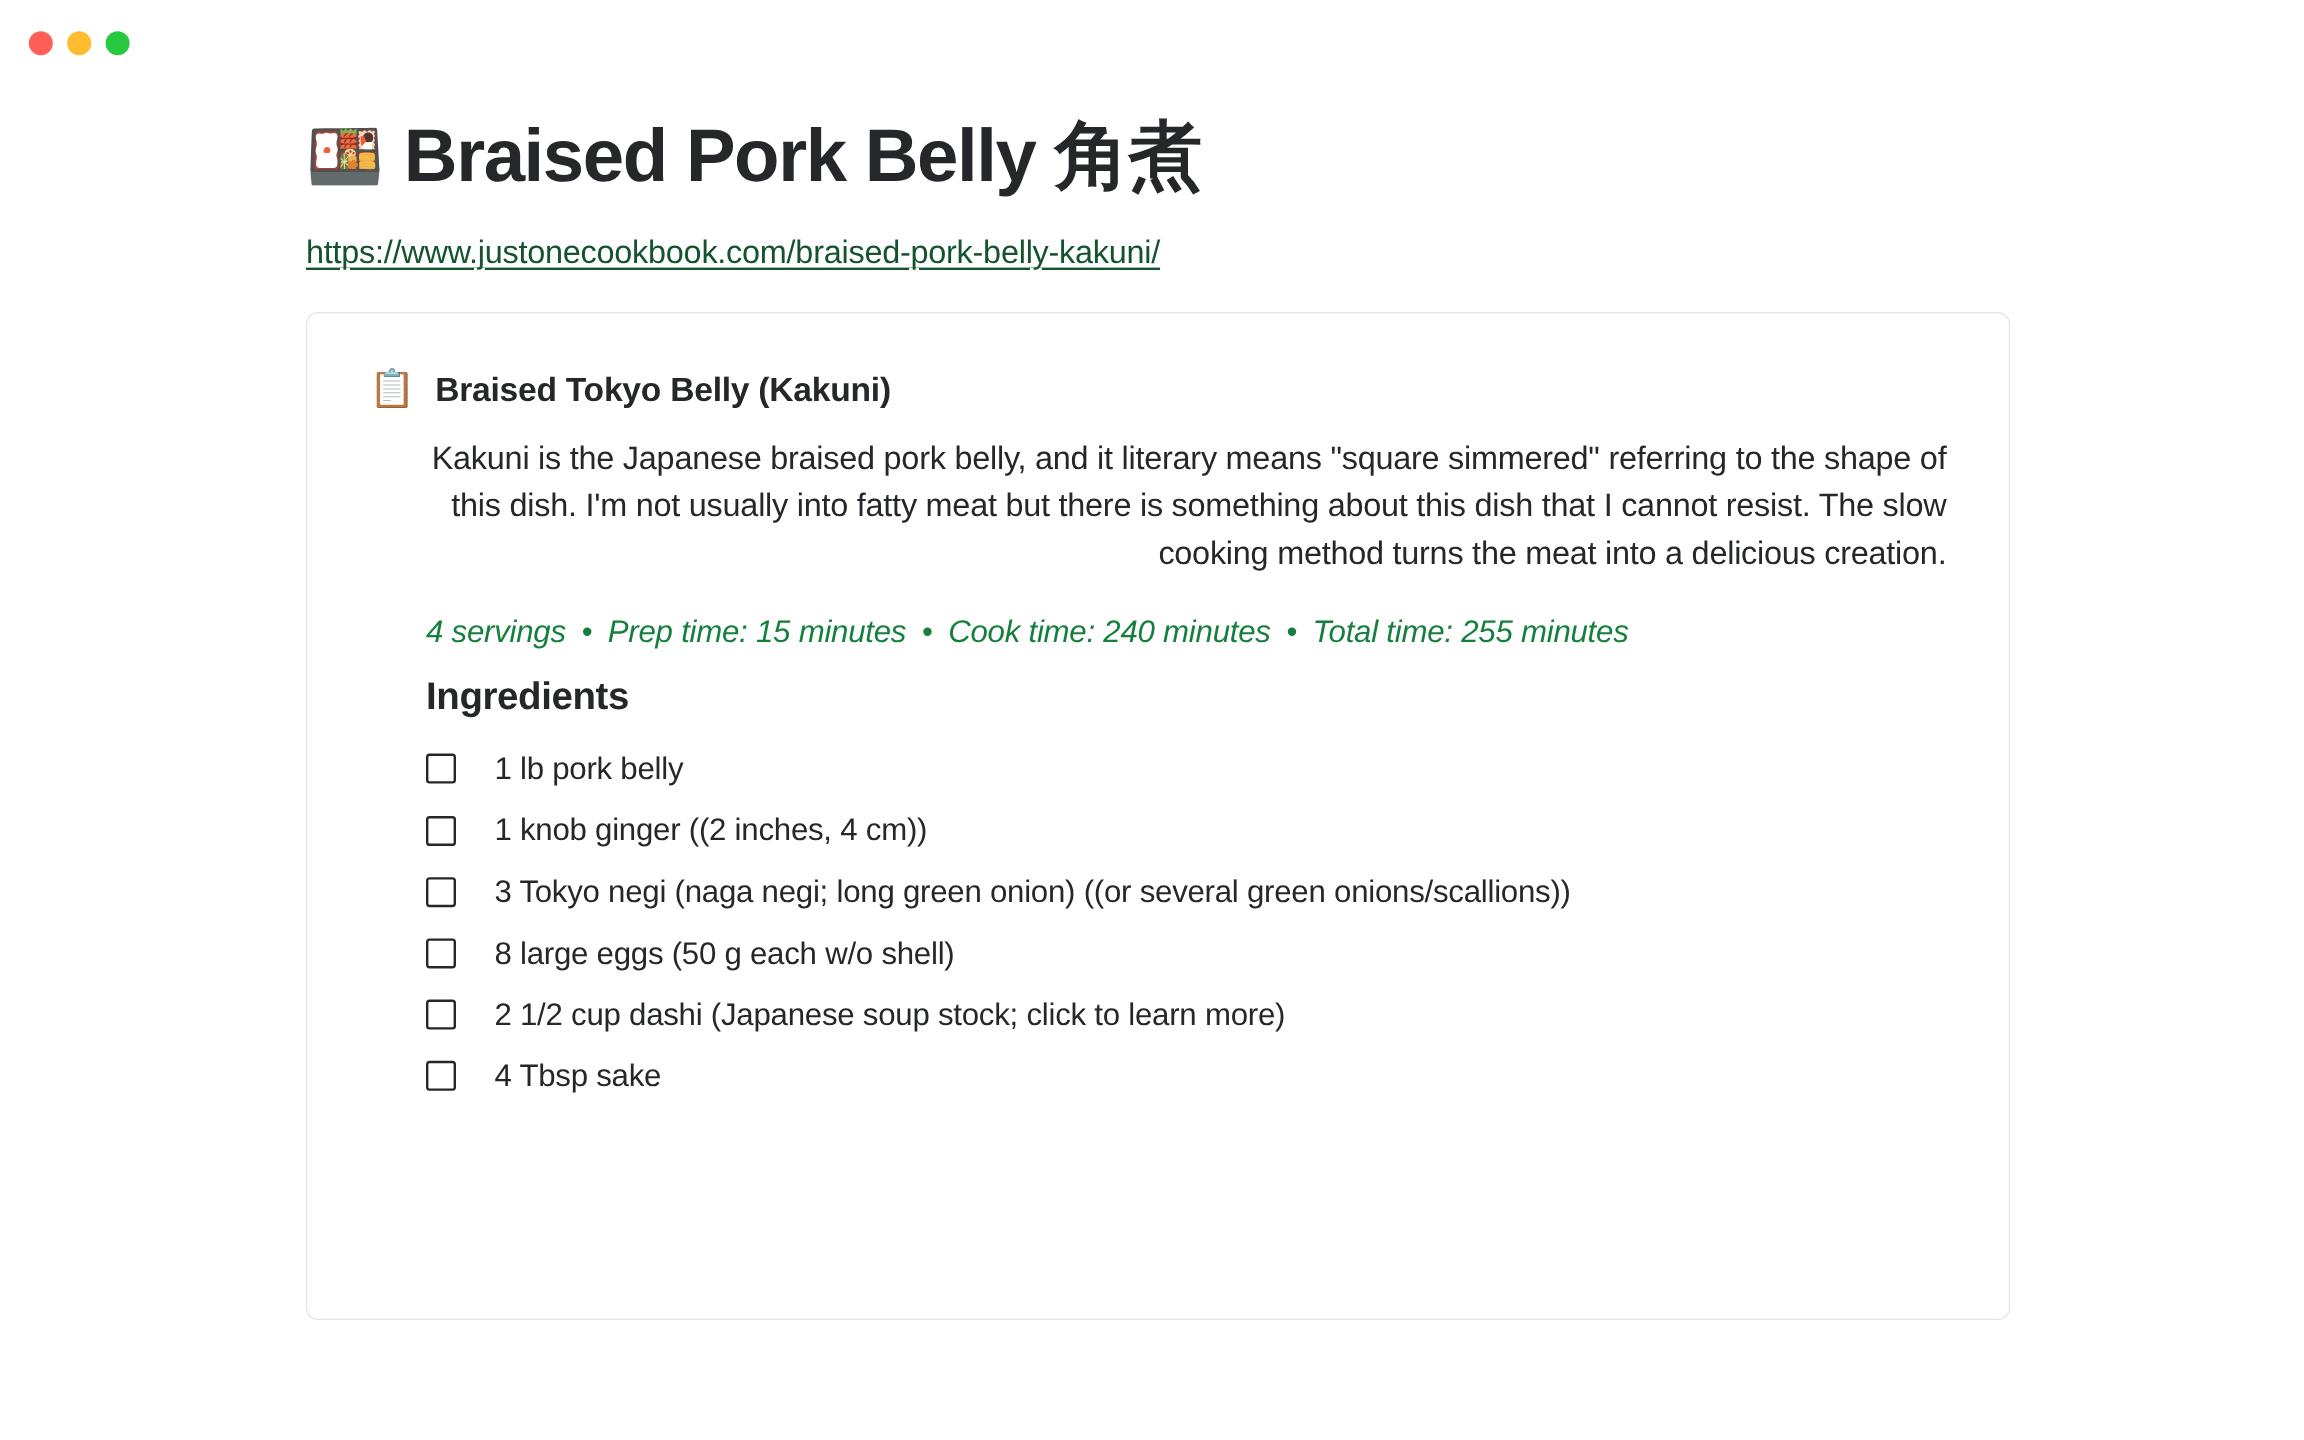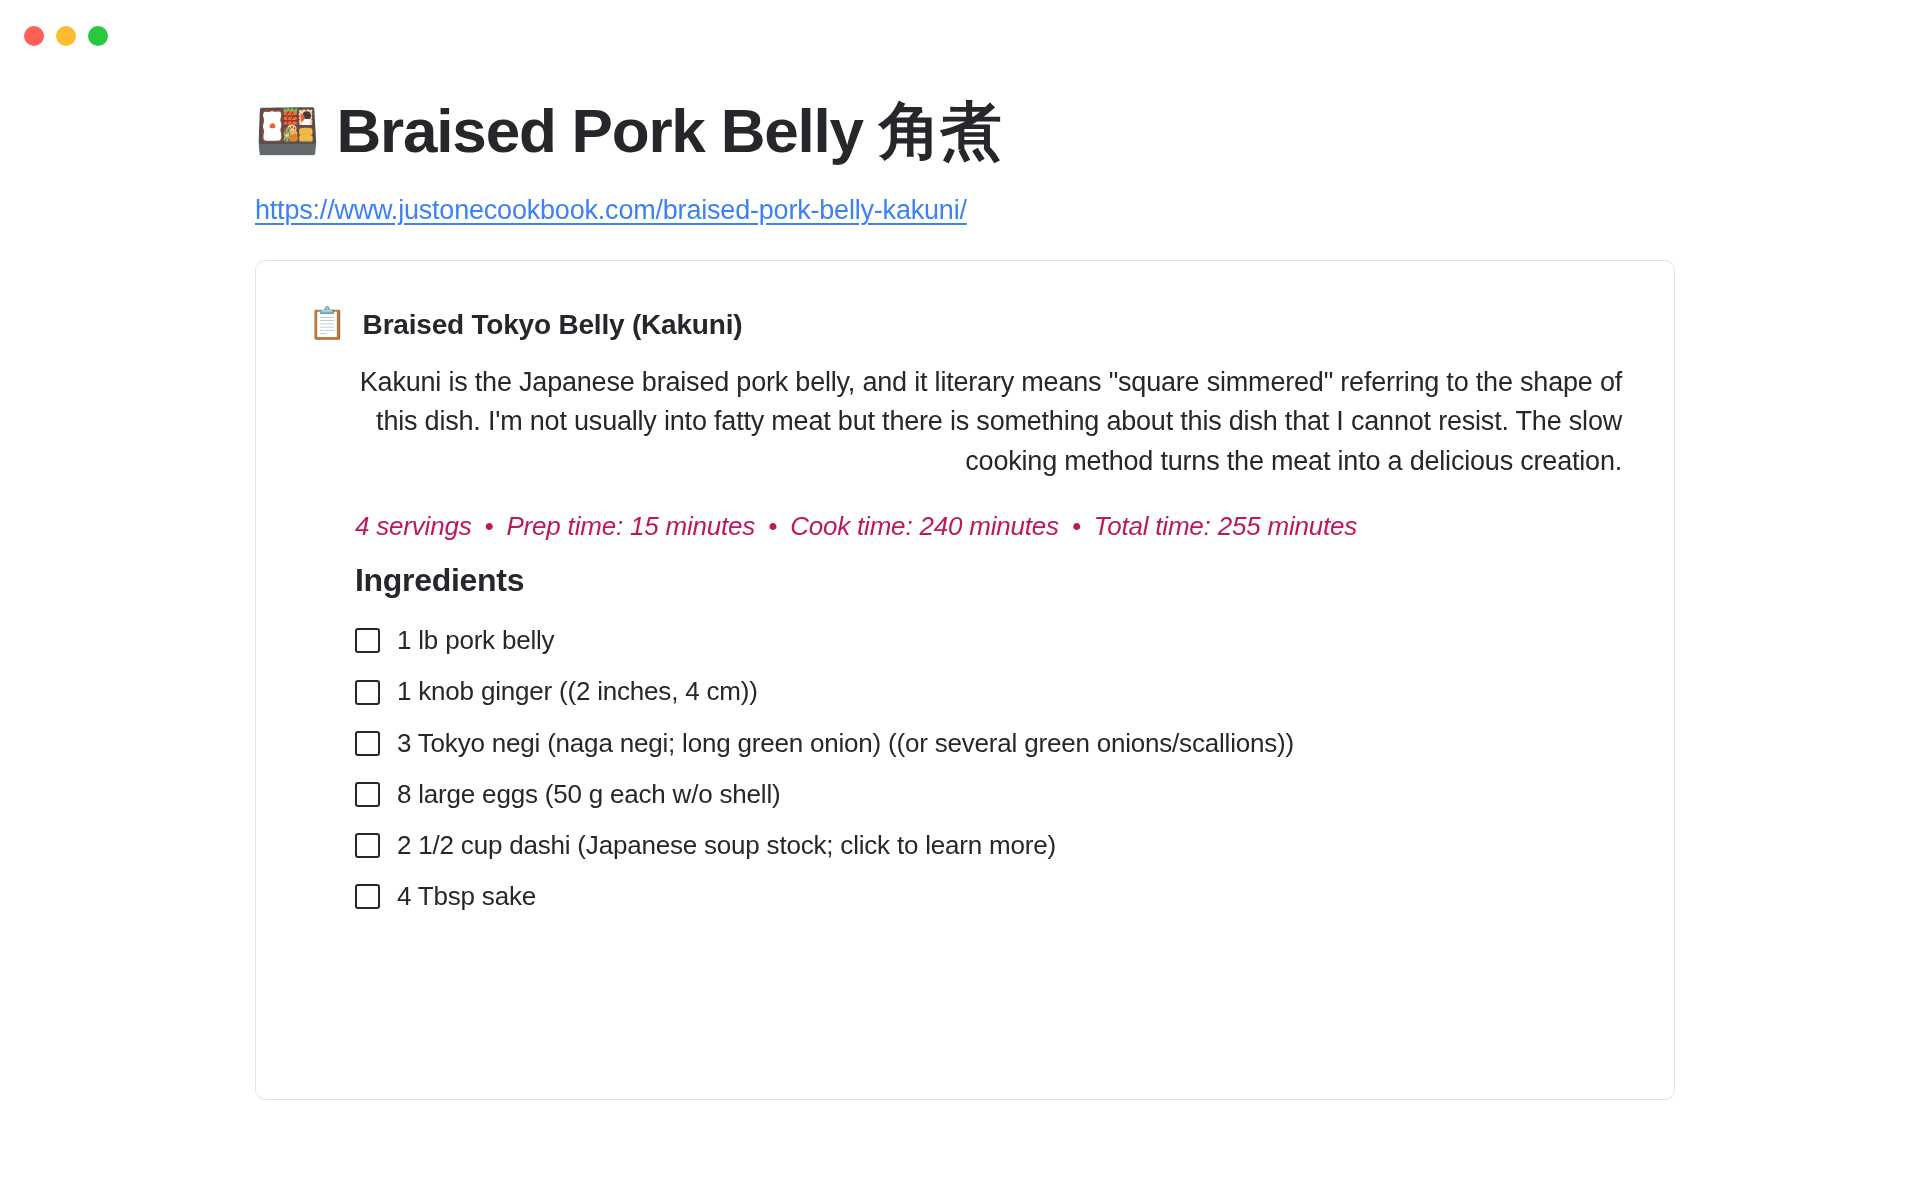--- a/index.html
+++ b/index.html
@@ -68,21 +68,21 @@
   .title-emoji {
     font-size: 52px;
     line-height: 1;
     display: inline-block;
   }
 
   .source-link {
     display: inline-block;
     margin-top: 30px;
     font-size: 27px;
-    color: #3b82f6;
+    color: #14532d;
     text-decoration: underline;
     text-underline-offset: 4px;
     letter-spacing: -0.2px;
   }
 
   .card {
     margin-top: 34px;
     border: 1px solid #e3e4e7;
     border-radius: 10px;
     background: #ffffff;
@@ -118,21 +118,21 @@
     max-width: 1300px;
     letter-spacing: -0.2px;
     text-align: right;
   }
 
   .meta {
     margin-top: 29px;
     margin-left: 47px;
     font-size: 26px;
     font-style: italic;
-    color: #be185d;
+    color: #15803d;
     letter-spacing: -0.2px;
   }
   .meta .sep { padding: 0 6px; }
 
   .section-title {
     margin-top: 20px;
     margin-left: 47px;
     font-size: 32px;
     font-weight: 700;
     color: #25272b;
@@ -142,21 +142,21 @@
   .ingredients {
     margin-top: 18px;
     margin-left: 47px;
     display: flex;
     flex-direction: column;
     gap: 20px;
   }
   .ing-row {
     display: flex;
     align-items: center;
-    gap: 17px;
+    gap: 32px;
   }
   .checkbox {
     width: 25px;
     height: 25px;
     border: 2.5px solid #25272b;
     border-radius: 3px;
     background: #fff;
     flex: 0 0 auto;
   }
   .ing-label {

